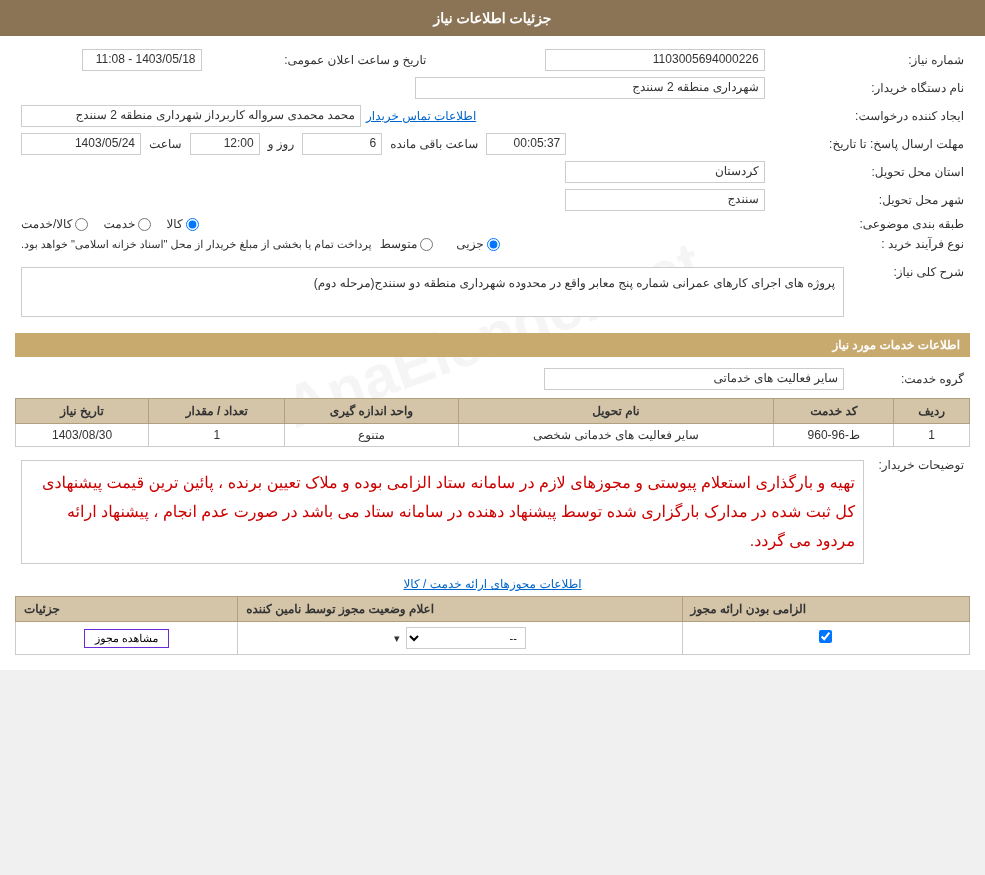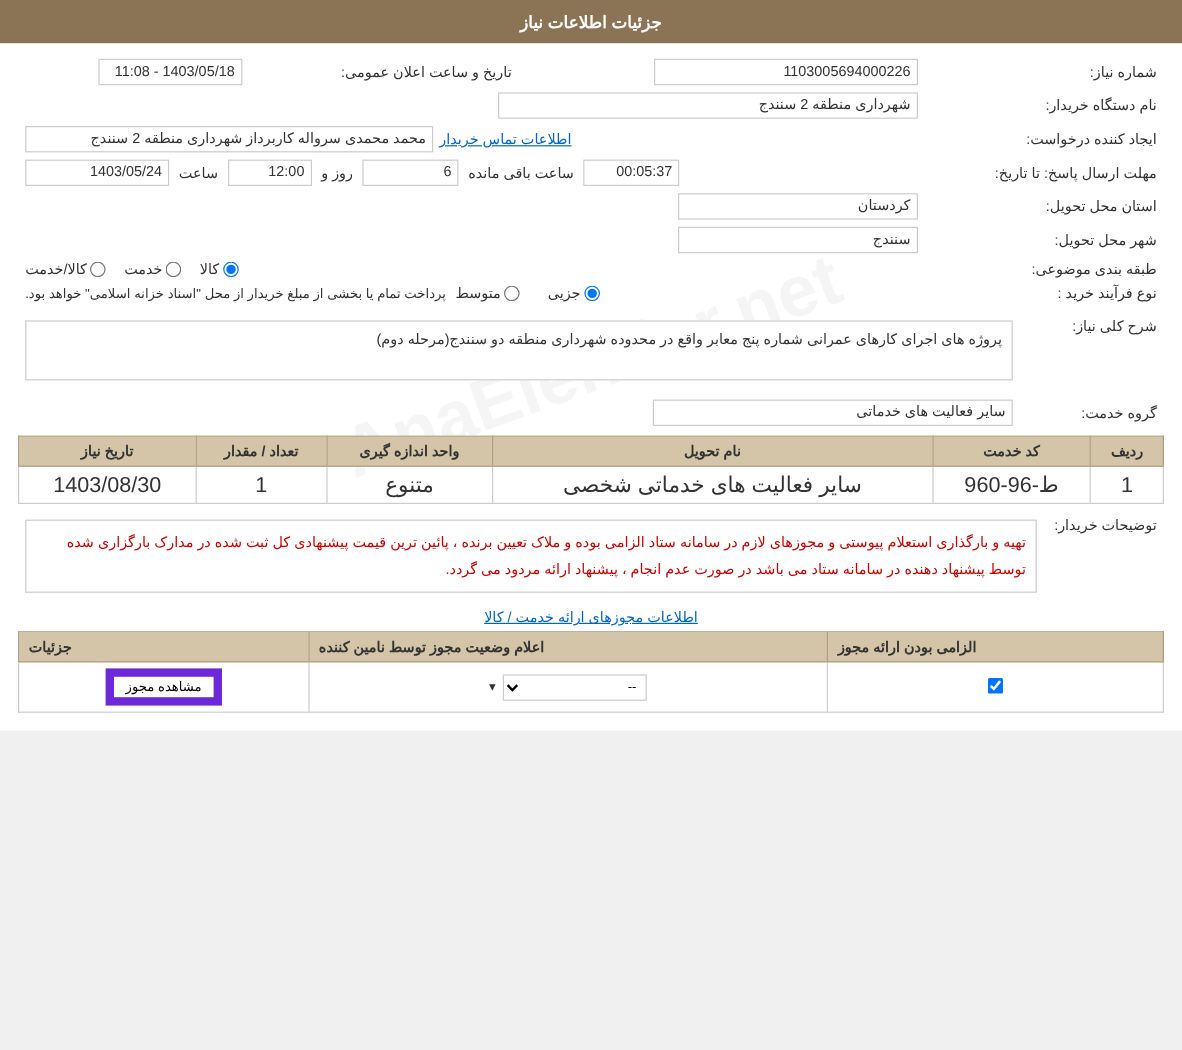--- a/index.html
+++ b/index.html
@@ -117,28 +117,28 @@
       background: #d4c5a9;
       border: 1px solid #b0a080;
       padding: 5px 8px;
       text-align: center;
       font-size: 12px;
     }
     .services-table td {
       border: 1px solid #ccc;
       padding: 4px 8px;
       text-align: center;
-      font-size: 18px;
+      font-size: 12px;
     }
     .services-table tr:nth-child(even) td { background: #f9f7f3; }
     .notes-box {
       border: 1px solid #ccc;
       padding: 8px;
       text-align: right;
-      font-size: 12px;
+      font-size: 16px;
       color: #cc0000;
       margin: 5px 0;
       background: #fff;
       line-height: 1.8;
     }
     .permits-section {
       margin-top: 5px;
     }
     .permits-link {
       color: #0066cc;
@@ -161,21 +161,21 @@
       font-size: 12px;
     }
     .permits-table td {
       border: 1px solid #ccc;
       padding: 5px 8px;
       text-align: center;
       font-size: 12px;
     }
     .btn-view {
       background: #fff;
-      border: 7px solid #6d28d9;
+      border: 1px solid #6d28d9;
       padding: 2px 10px;
       cursor: pointer;
       font-family: Tahoma, Arial, sans-serif;
       font-size: 11px;
     }
     .select-box {
       border: 1px solid #ccc;
       padding: 2px 4px;
       height: 22px;
       background: #fff;
@@ -343,20 +343,21 @@
         <tbody>
             <tr>
           <td class="label-cell" style="width:120px;vertical-align:top;padding-top:6px;">شرح کلی نیاز:</td>
           <td>
             <div class="description-box" style="font-size:12px;">پروژه های اجرای کارهای عمرانی شماره پنج معابر واقع در محدوده شهرداری منطقه دو سنندج(مرحله دوم)</div>
           </td>
         </tr>
       </tbody>
         </table>
 
+      <div class="section-title">اطلاعات خدمات مورد نیاز</div>
 
       <table class="info-table">
         <tbody>
             <tr>
           <td class="label-cell" style="width:120px;">گروه خدمت:</td>
           <td>
             <span class="input-box" style="width:300px;">سایر فعالیت های خدماتی</span>
           </td>
         </tr>
       </tbody>

